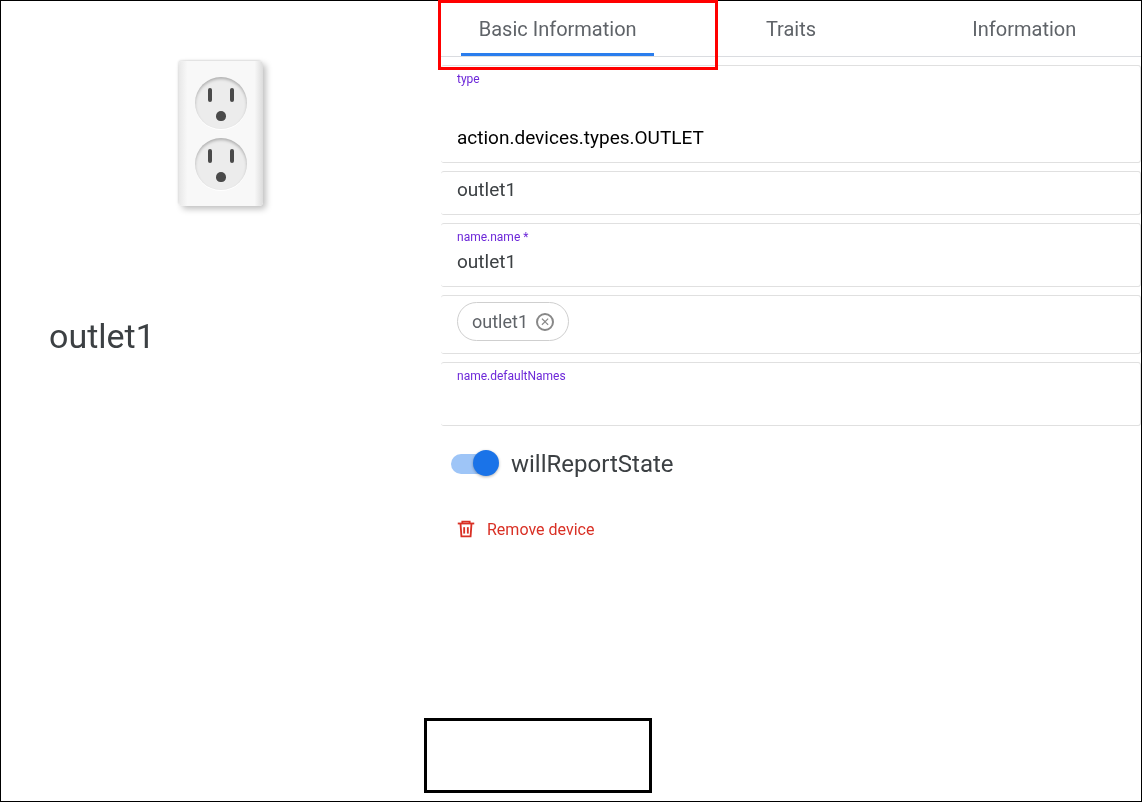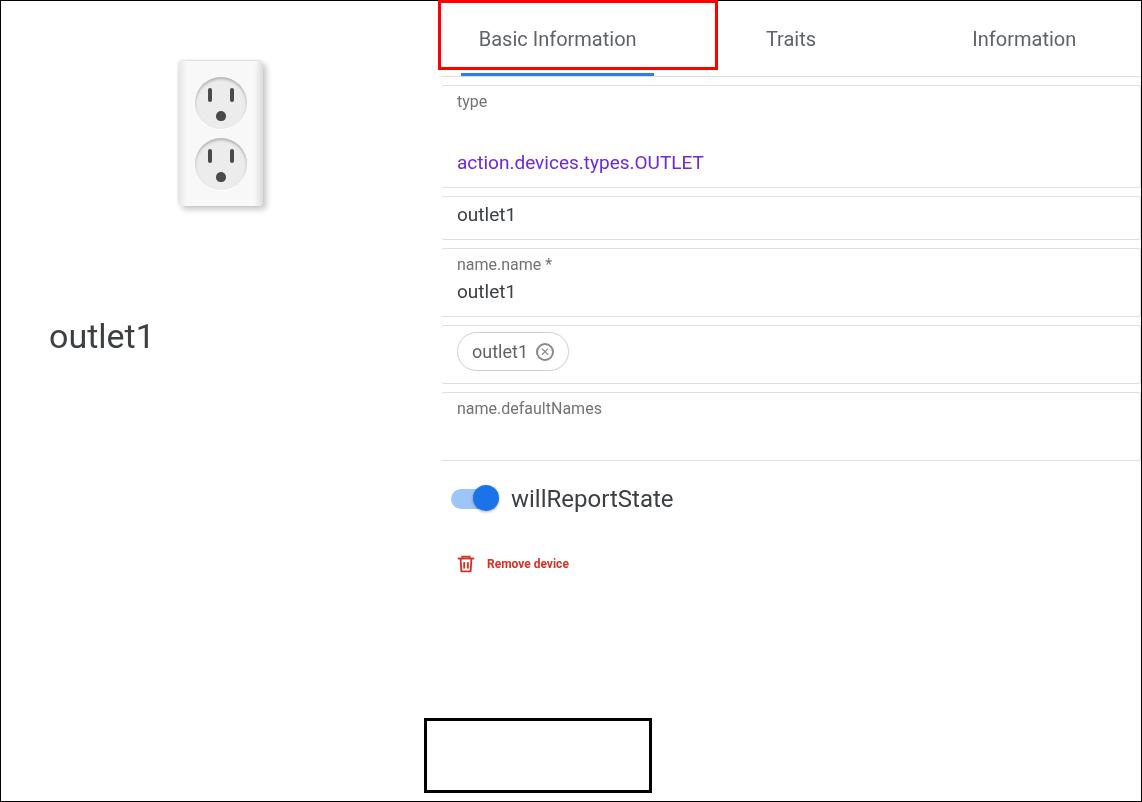--- a/index.html
+++ b/index.html
@@ -70,21 +70,21 @@
       margin-left: 48px;
     }
     .main {
       flex: 1;
       display: flex;
       flex-direction: column;
     }
     .tabs {
       display: flex;
       border-bottom: 1px solid #dadce0;
-      height: 76px;
+      height: 56px;
     }
     .tab {
       flex: 1;
       display: flex;
       align-items: center;
       justify-content: center;
       font-size: 20px;
       color: #5f6368;
       cursor: pointer;
       position: relative;
@@ -115,30 +115,30 @@
     .field {
       margin: 0 0 8px 0;
       border: 1px solid #e0e0e0;
       border-left: none;
       border-radius: 3px;
       padding: 6px 16px 12px 16px;
       background: #fff;
       position: relative;
     }
     .field-label {
-      font-size: 16px;
-      color: #737373;
+      font-size: 12px;
+      color: #6d28d9;
       margin-bottom: 6px;
     }
     .field-value {
       font-size: 19px;
       color: #3c4043;
       min-height: 24px;
     }
-    .field-value.dim { color: #6d28d9; margin-top: 40px; }
+    .field-value.dim { color: #000000; margin-top: 40px; }
     .field-tall { }
     .chip {
       display: inline-flex;
       align-items: center;
       padding: 8px 14px;
       border: 1px solid #cfcfcf;
       border-radius: 999px;
       font-size: 18px;
       color: #5f6368;
       gap: 8px;
@@ -178,22 +178,22 @@
     .toggle-label {
       font-size: 24px;
       color: #3c4043;
     }
     .remove-row {
       display: flex;
       align-items: center;
       gap: 10px;
       padding: 24px 14px;
       color: #d93025;
-      font-size: 12px;
-      font-weight: 700;
+      font-size: 16px;
+      font-weight: 400;
       cursor: pointer;
     }
     .trash-icon {
       width: 22px; height: 22px;
       display: inline-block;
     }
   </style>
 </head>
 <body>
 

